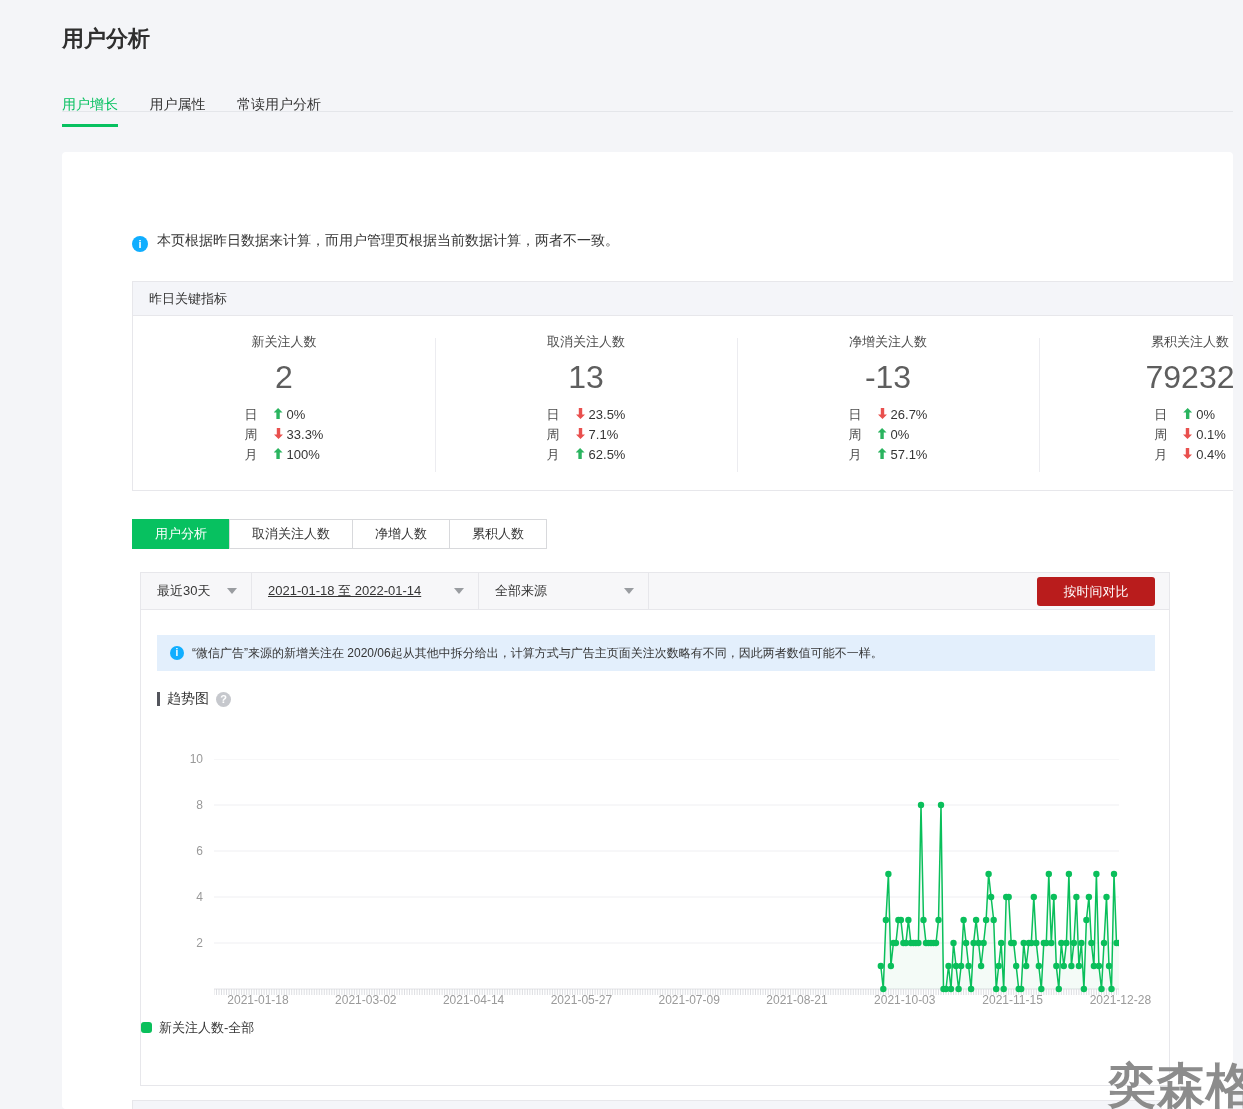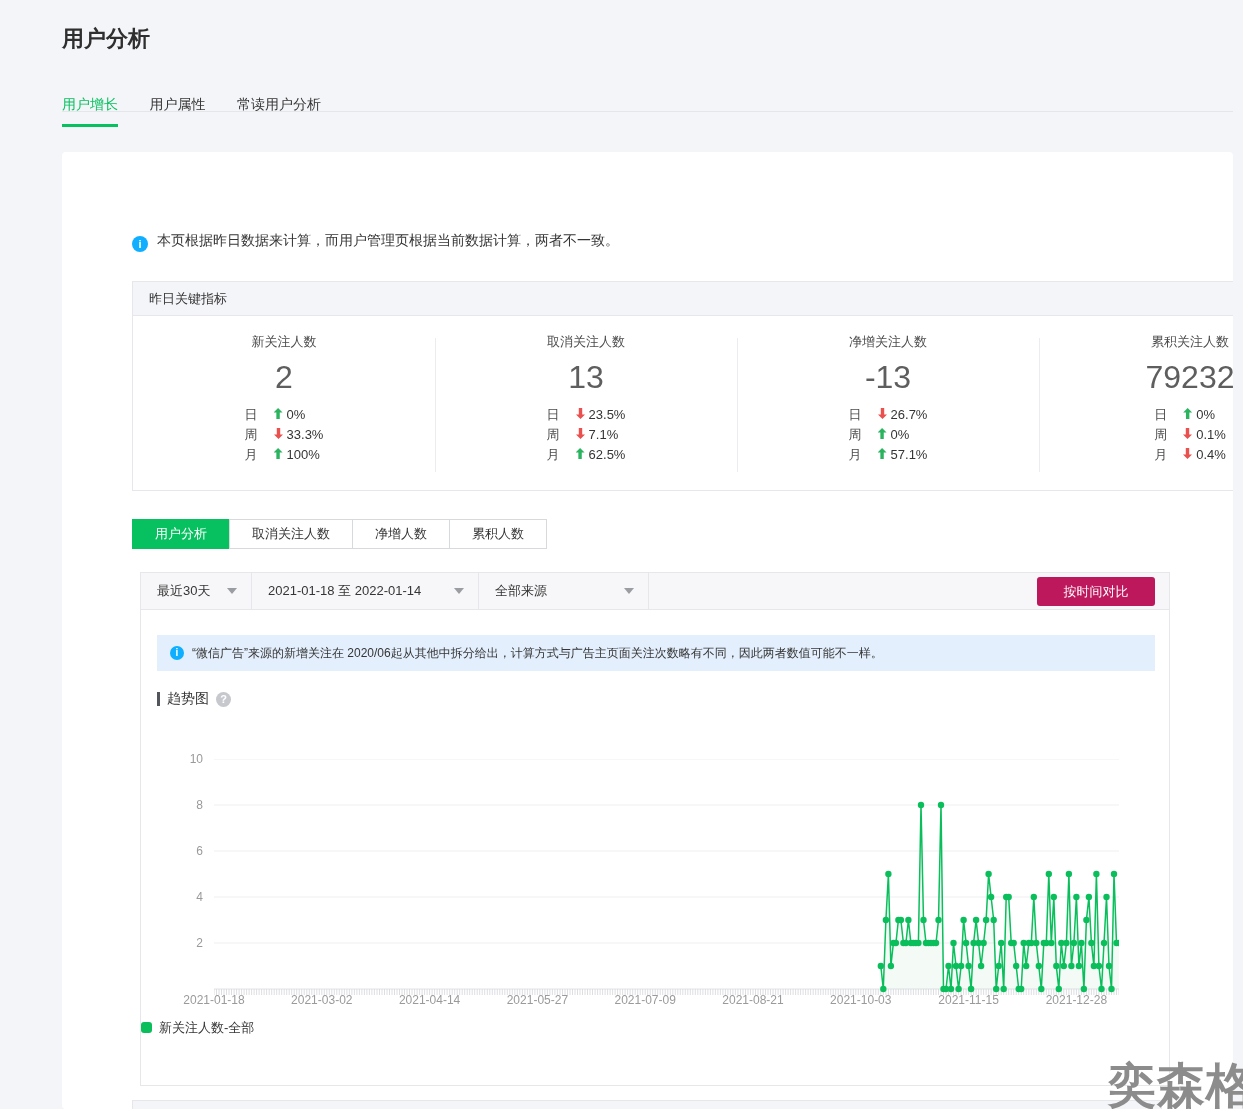--- a/index.html
+++ b/index.html
@@ -43,38 +43,38 @@
   .seg-tabs { position:absolute; left:70px; top:367px; display:flex; }
   .seg-tab { height:30px; line-height:28px; padding:0 22px; font-size:13px; color:#353535; background:#fff;
     border:1px solid #d8d9dc; margin-left:-1px; cursor:pointer; white-space:nowrap; }
   .seg-tab:first-child { margin-left:0; }
   .seg-tab.active { background:#07c160; border-color:#07c160; color:#fff; }
 
   .main-panel { position:absolute; left:78px; top:420px; width:1030px; height:514px; border:1px solid #e7e7eb; background:#fff; }
   .filter-bar { height:37px; background:#f7f7f9; border-bottom:1px solid #e7e7eb; display:flex; align-items:stretch; position:relative; }
   .filter-item { display:flex; align-items:center; justify-content:space-between; padding:0 14px 0 16px;
     font-size:13px; color:#353535; border-right:1px solid #e7e7eb; cursor:pointer; }
-  .fi-1 { width:111px; } .fi-2 { width:227px; } .fi-3 { width:170px; }
+  .fi-1 { width:111px; } .fi-2 { width:227px;text-decoration:underline; } .fi-3 { width:170px; }
   .caret { width:0; height:0; border-left:5px solid transparent; border-right:5px solid transparent; border-top:6px solid #9a9da1; margin-left:10px; flex:none; }
-  .compare-btn { position:absolute; right:14px; top:4px; width:118px; height:29px; background:#be185d; color:#fff;
+  .compare-btn { position:absolute; right:14px; top:4px; width:118px; height:29px; background:#b91c1c; color:#fff;
     font-size:13px; text-align:center; line-height:29px; border-radius:3px; cursor:pointer; }
 
   .ad-notice { position:absolute; left:16px; top:62px; width:998px; height:36px; background:#e3effc;
     display:flex; align-items:center; padding:0 13px; font-size:12px; color:#353535; }
   .ad-notice .info-icon { width:14px; height:14px; line-height:14px; font-size:10px; margin-right:8px; }
 
   .trend-header { position:absolute; left:16px; top:117px; display:flex; align-items:center; }
   .trend-bar { width:3px; height:14px; background:#53555c; margin-right:7px; }
   .trend-title { font-size:14px; color:#353535; }
   .trend-header .help-icon { width:15px; height:15px; line-height:15px; margin-left:7px; }
 
   .chart { position:absolute; left:0; top:150px; width:1030px; height:300px; }
   .plot-svg { position:absolute; left:73px; top:36px; }
   .ylab { position:absolute; left:34px; width:28px; text-align:right; font-size:12px; color:#9a9a9a; }
-  .xlab { position:absolute; top:270px; transform:translateX(-50%); font-size:12px; color:#9a9a9a; white-space:nowrap; }
+  .xlab { position:absolute; top:270px; transform:translateX(-50%); font-size:12px; color:#9a9a9a; white-space:nowrap;margin-left:44px; }
   .legend { position:absolute; left:0; top:446px; width:100%; font-size:13px; color:#353535; }
   .legend-swatch { display:inline-block; width:11px; height:11px; border-radius:3px; background:#0abf5b; margin-right:7px; vertical-align:-1px; }
 
   .next-panel { position:absolute; left:70px; top:948px; width:1030px; height:60px; border:1px solid #e7e7eb; background:#f4f5f9; }
 
   .watermark { position:absolute; right:-12px; bottom:-9px; font-size:48px; font-weight:bold; color:#8c8c8c; letter-spacing:1px; z-index:20; }
 </style>
 </head>
 <body>
 

